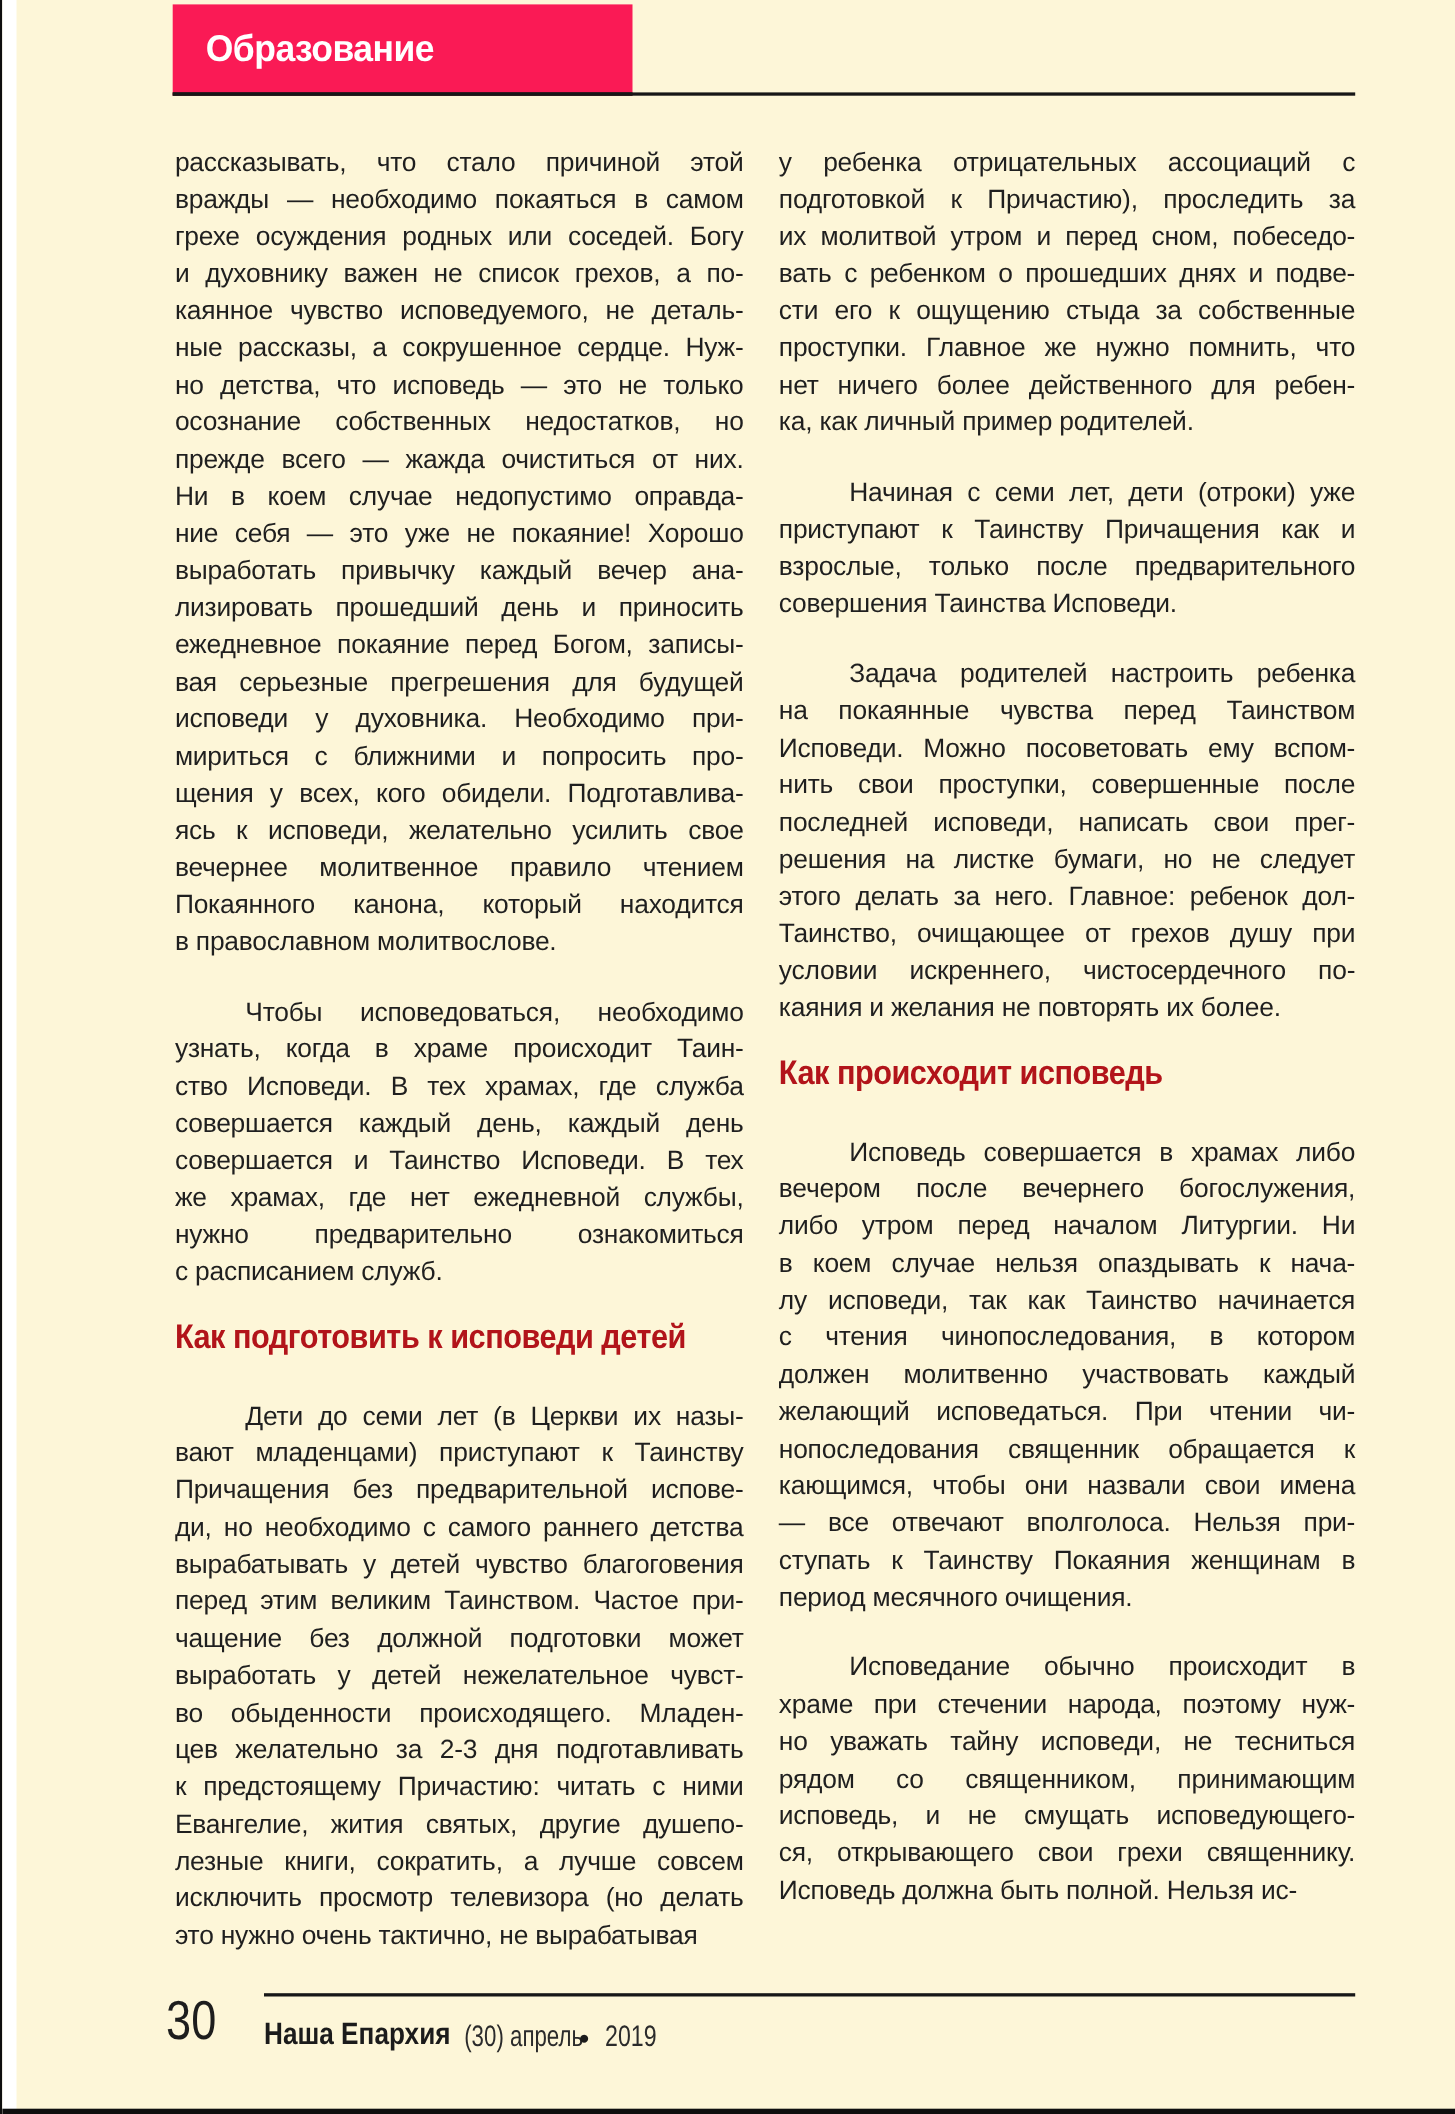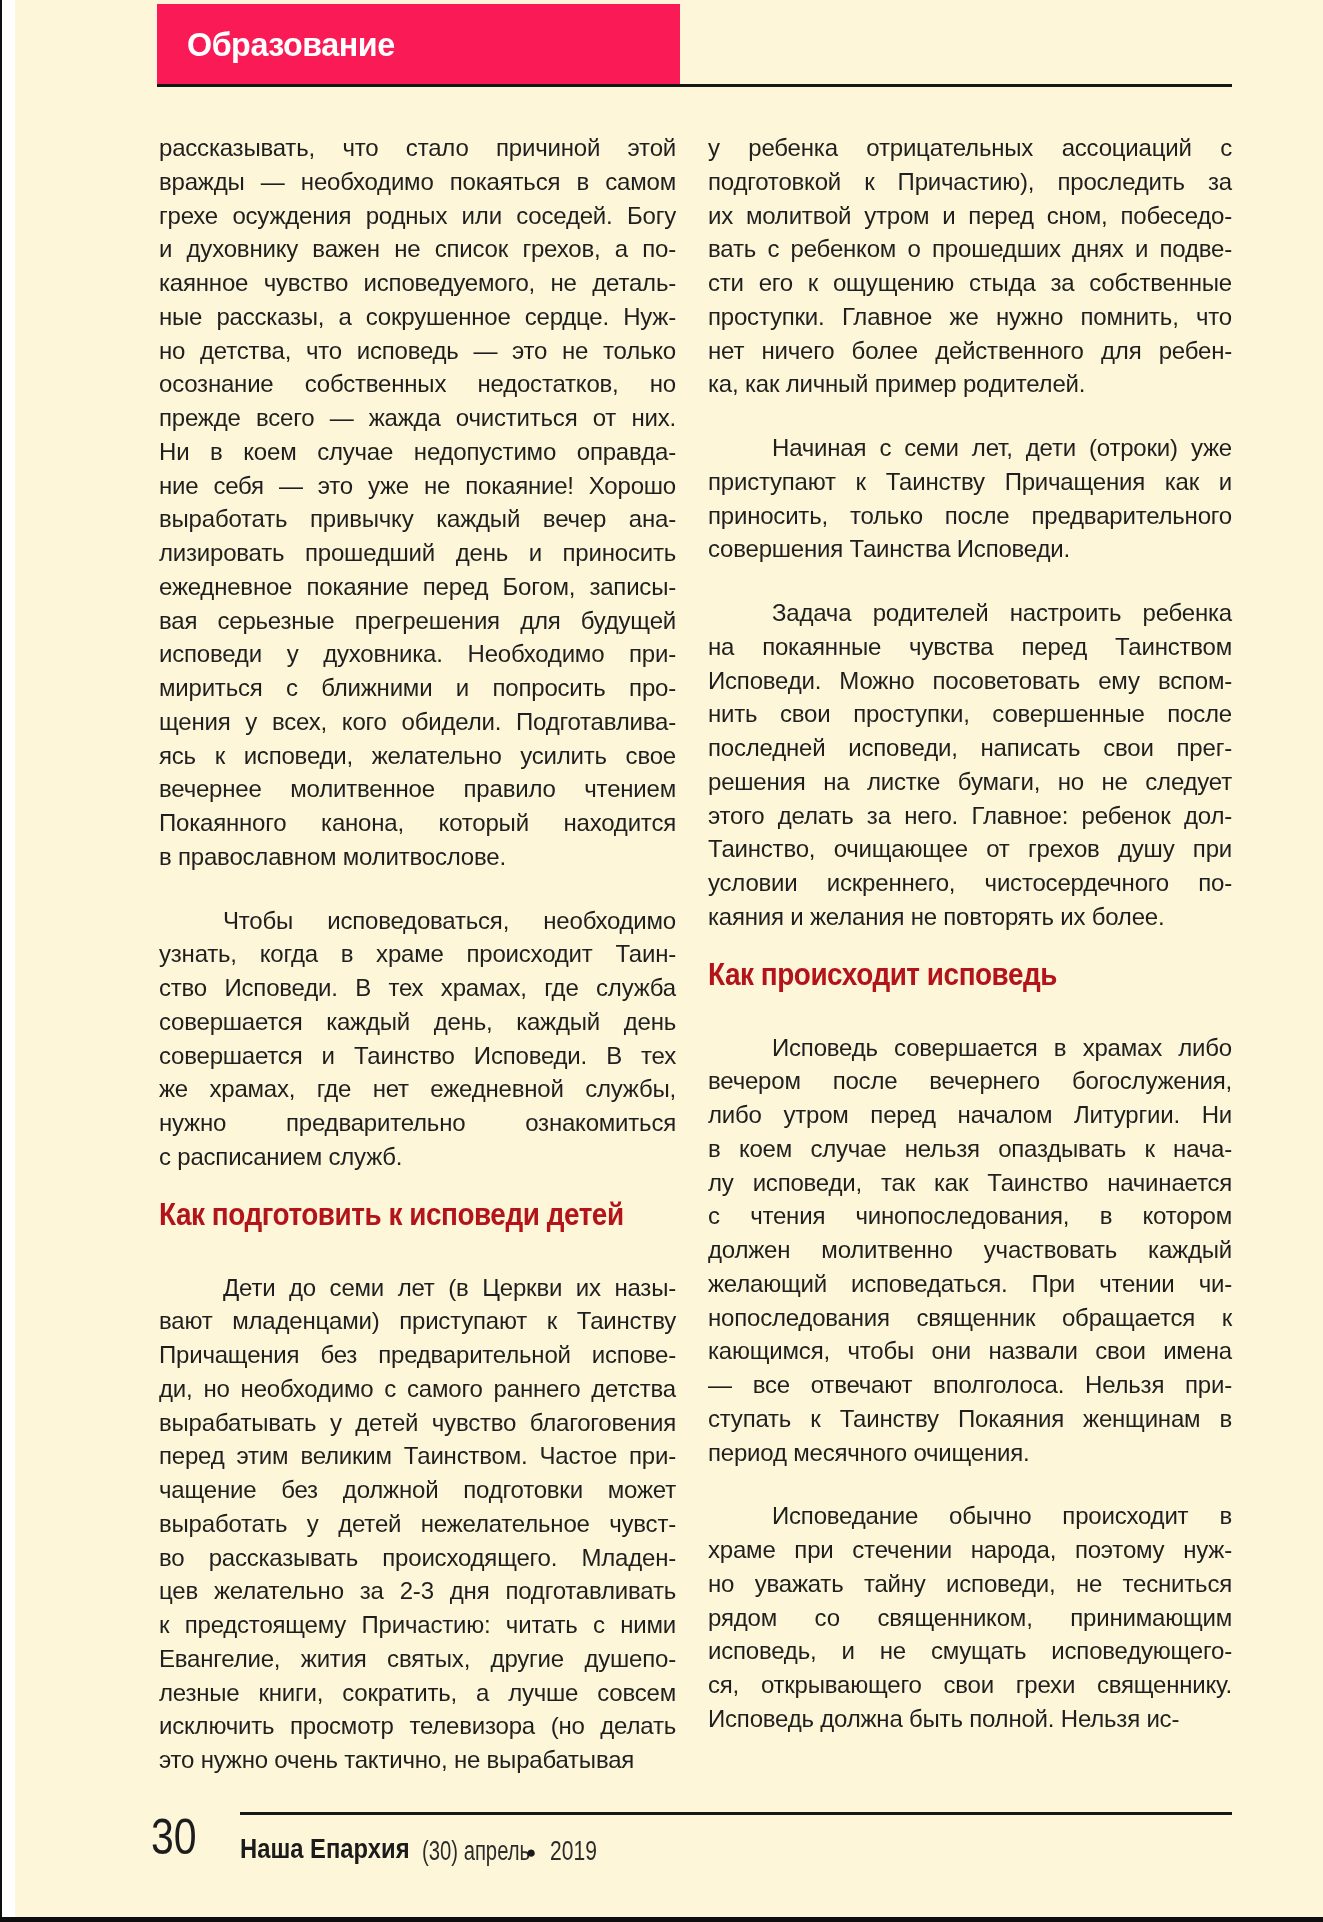--- a/index.html
+++ b/index.html
@@ -11,21 +11,21 @@
     position:relative; width:1323px; height:1922px; overflow:hidden;
     background:var(--page-bg);
     border-left:2px solid #0e0e0e; box-sizing:border-box;
     font-family:"Liberation Sans","DejaVu Sans",sans-serif;
     color:var(--body-text);
   }
   .edge-white{position:absolute;left:0;top:0;width:13px;height:100%;background:#ffffff;}
   .bottom-bar{position:absolute;left:0;bottom:0;width:100%;height:5px;background:#0e0e0e;}
 
   .banner{
-    position:absolute;left:155px;top:4px;width:523px;height:80px;
+    position:absolute;left:155px;top:4px;width:418px;height:80px;
     background:var(--banner-bg); border-bottom:3px solid var(--rule);
     display:flex;align-items:center;
   }
   .banner-label{
     margin-left:30px;color:#ffffff;font-size:34px;font-weight:bold;
     letter-spacing:-0.5px;transform:scaleX(0.95);transform-origin:left center;
   }
   .header-rule{position:absolute;left:155px;top:84px;width:1075px;height:3px;background:var(--rule);}
 
   .col{position:absolute;top:131px;}
@@ -117,21 +117,21 @@
       <div class="heading">Как подготовить к исповеди детей</div>
       <div class="para">
         <div class="ln ind">Дети до семи лет (в Церкви их назы-</div>
         <div class="ln">вают младенцами) приступают к Таинству</div>
         <div class="ln">Причащения без предварительной испове-</div>
         <div class="ln">ди, но необходимо с самого раннего детства</div>
         <div class="ln">вырабатывать у детей чувство благоговения</div>
         <div class="ln">перед этим великим Таинством. Частое при-</div>
         <div class="ln">чащение без должной подготовки может</div>
         <div class="ln">выработать у детей нежелательное чувст-</div>
-        <div class="ln">во рассказывать происходящего. Младен-</div>
+        <div class="ln">во обыденности происходящего. Младен-</div>
         <div class="ln">цев желательно за 2-3 дня подготавливать</div>
         <div class="ln">к предстоящему Причастию: читать с ними</div>
         <div class="ln">Евангелие, жития святых, другие душепо-</div>
         <div class="ln">лезные книги, сократить, а лучше совсем</div>
         <div class="ln">исключить просмотр телевизора (но делать</div>
         <div class="ln last">это нужно очень тактично, не вырабатывая</div>
       </div>
     </div>
   <div class="col col-right">
       <div class="para first">
@@ -140,21 +140,21 @@
         <div class="ln">их молитвой утром и перед сном, побеседо-</div>
         <div class="ln">вать с ребенком о прошедших днях и подве-</div>
         <div class="ln">сти его к ощущению стыда за собственные</div>
         <div class="ln">проступки. Главное же нужно помнить, что</div>
         <div class="ln">нет ничего более действенного для ребен-</div>
         <div class="ln last">ка, как личный пример родителей.</div>
       </div>
       <div class="para">
         <div class="ln ind">Начиная с семи лет, дети (отроки) уже</div>
         <div class="ln">приступают к Таинству Причащения как и</div>
-        <div class="ln">приносить, только после предварительного</div>
+        <div class="ln">взрослые, только после предварительного</div>
         <div class="ln last">совершения Таинства Исповеди.</div>
       </div>
       <div class="para">
         <div class="ln ind">Задача родителей настроить ребенка</div>
         <div class="ln">на покаянные чувства перед Таинством</div>
         <div class="ln">Исповеди. Можно посоветовать ему вспом-</div>
         <div class="ln">нить свои проступки, совершенные после</div>
         <div class="ln">последней исповеди, написать свои прег-</div>
         <div class="ln">решения на листке бумаги, но не следует</div>
         <div class="ln">этого делать за него. Главное: ребенок дол-</div>

